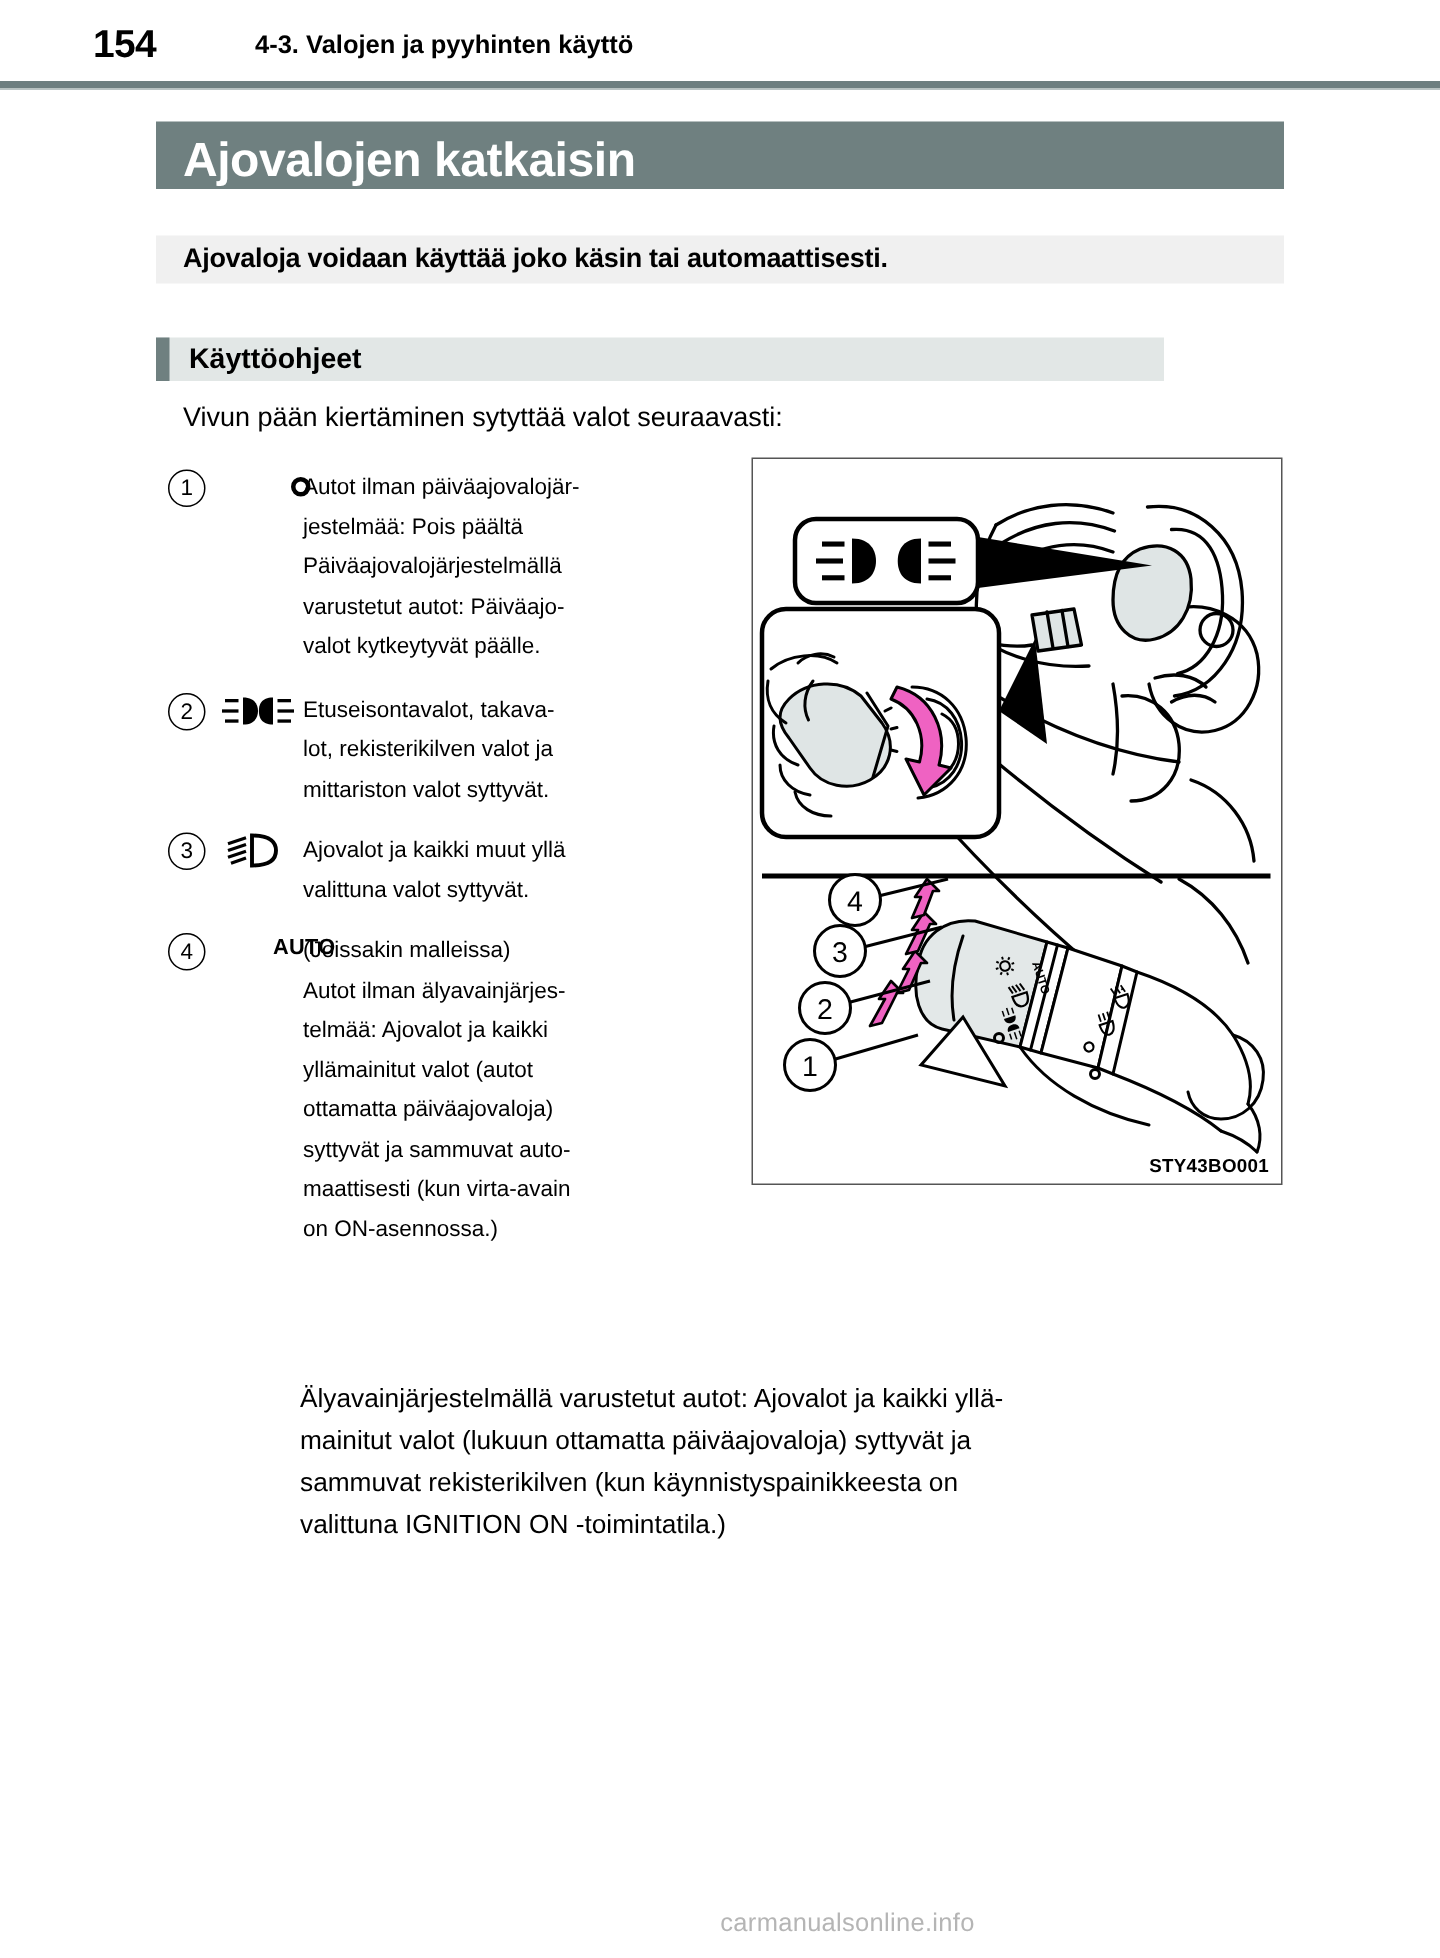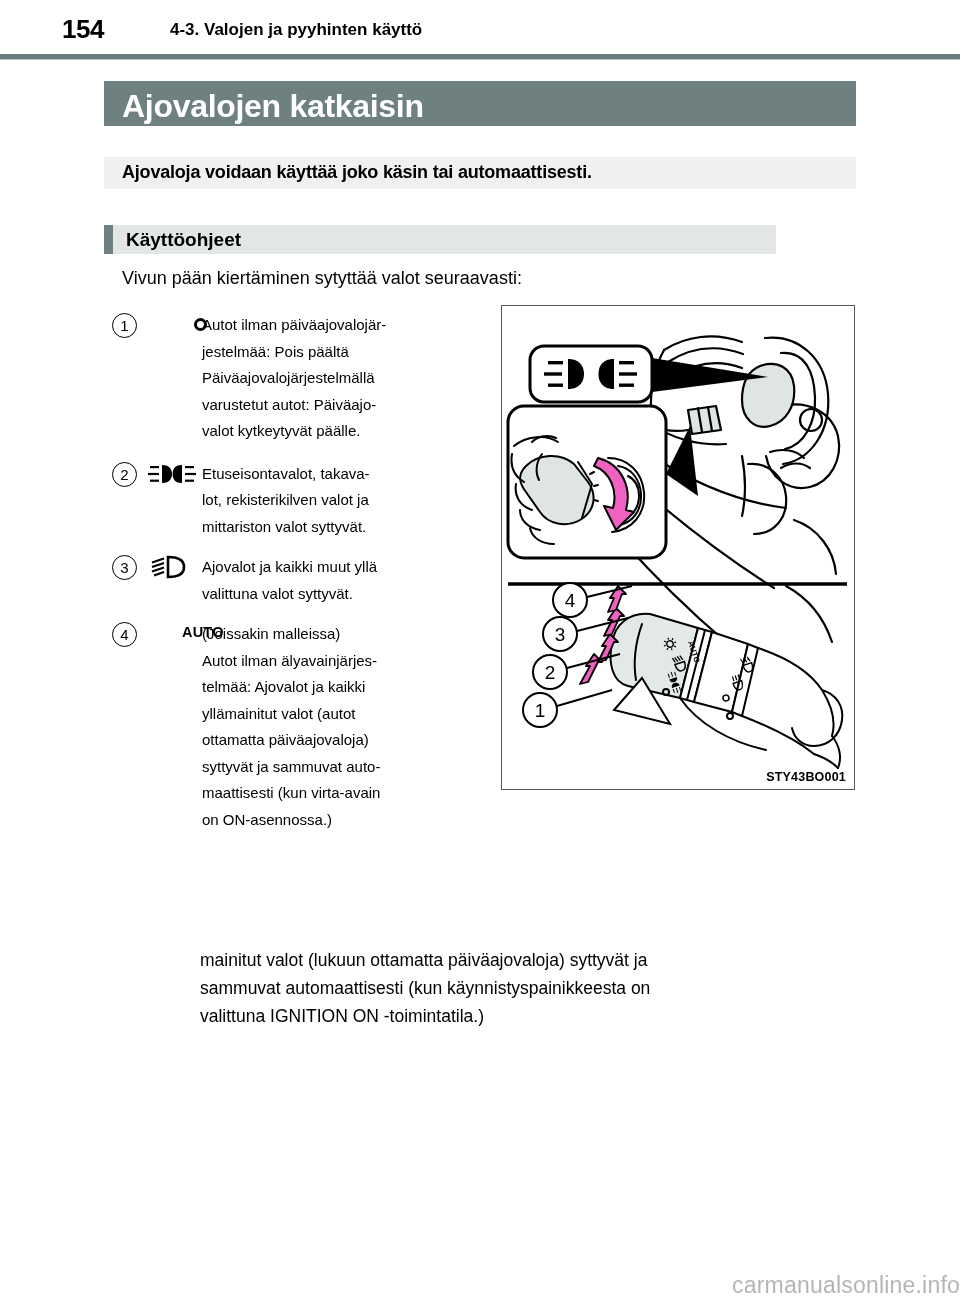--- a/index.html
+++ b/index.html
@@ -99,22 +99,22 @@
   }
   .figure svg{display:block;}
   .figcode{
     position:absolute;right:8px;bottom:5px;
     font-size:12.5px;font-weight:bold;letter-spacing:0.2px;
   }
 
   
   .watermark{
     position:absolute;left:0;top:1272px;width:960px;
-    text-align:right;padding-left:170px;box-sizing:border-box;
-    font-size:23px;color:#b5b5b5;letter-spacing:0.2px;
+    text-align:center;padding-left:170px;box-sizing:border-box;
+    font-size:17px;color:#b5b5b5;letter-spacing:0.2px;
   }
 </style>
 </head>
 <body>
 
 <div class="page">
 
   <div class="runhead">
     <div class="folio">154</div>
     <div class="runtitle">4-3. Valojen ja pyyhinten käyttö</div>
@@ -210,23 +210,23 @@
         <span>ottamatta   päiväajovaloja)</span><br>
         <span>syttyvät ja sammuvat auto-</span><br>
         <span>maattisesti (kun virta-avain</span><br>
         <span class="nojust">on ON-asennossa.)</span>
       </div>
     </div>
 
   </div>
 
   <div class="tailpara">
-    <br>
+    <span>Älyavainjärjestelmällä  varustetut  autot:  Ajovalot  ja  kaikki  yllä-</span><br>
     <span>mainitut  valot  (lukuun  ottamatta  päiväajovaloja)  syttyvät  ja</span><br>
-    <span>sammuvat  automaattisesti  (kun  käynnistyspainikkeesta  on</span><br>
+    <span>sammuvat  rekisterikilven  (kun  käynnistyspainikkeesta  on</span><br>
     <span class="last">valittuna IGNITION ON -toimintatila.)</span>
   </div>
 
   <div class="figure">
     <svg width="351" height="482" viewBox="0 0 351 482">
       <g fill="none" stroke="#000" stroke-width="2.2" stroke-linecap="round" stroke-linejoin="round">
 
         <path d="M263 32 C296 28 323 52 326 88 C329 126 308 154 281 158"></path>
         <path d="M279 47 C303 45 312 66 313 91 C314 117 302 139 283 143"></path>
 

